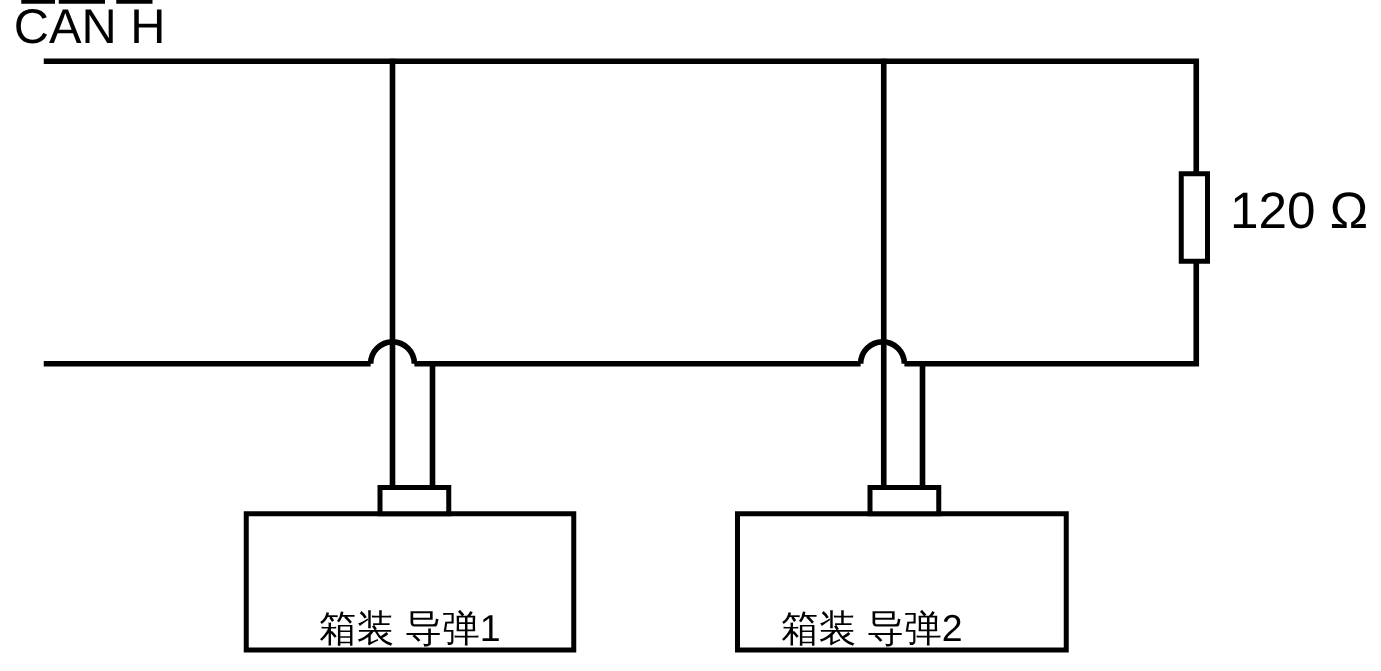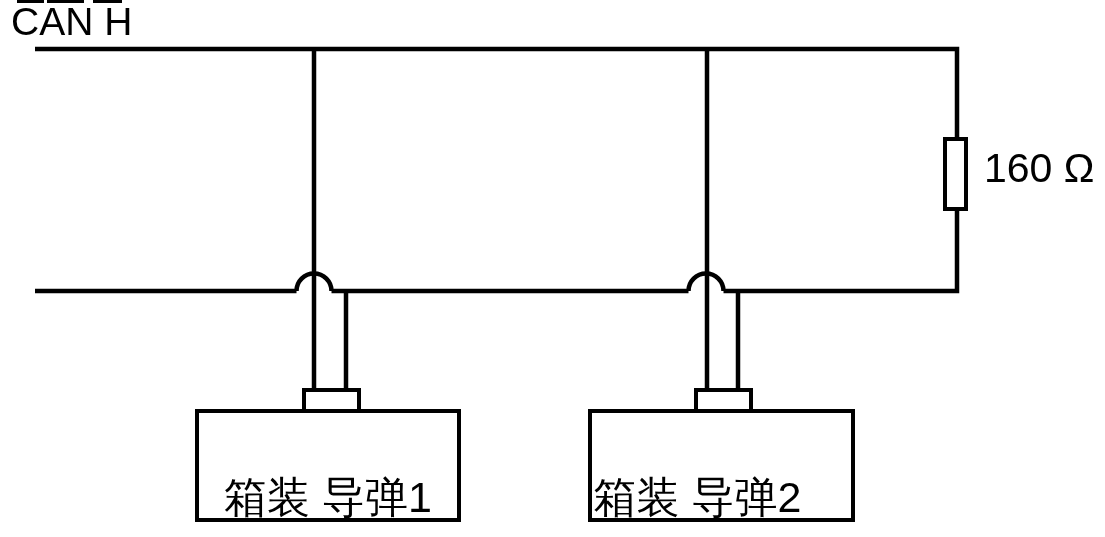--- a/index.html
+++ b/index.html
@@ -38,21 +38,21 @@
     font-size: 39px;
   }
   .lbl-ohm {
     left: 984px;
     top: 148px;
     font-size: 41px;
   }
   .lbl-node {
     bottom: 18px;
     text-align: center;
-    font-size: 43px;
+    font-size: 30px;
   }
   .lbl-node-1 {
     left: 195px;
     width: 266px;
   }
   .lbl-node-2 {
     left: 588px;
     width: 219px;
     text-align: center;
   }
@@ -92,19 +92,19 @@
       <rect x="304" y="390" width="55" height="21"></rect>
       <rect x="696" y="390" width="55" height="21"></rect>
     </g>
 
     <path stroke="#000000" stroke-width="3" fill="none" d="M 17 1.5 H 44 M 47 1.5 H 84 M 93 1.5 H 122"></path>
   </svg>
 
   <div class="lbl lbl-can-h">CAN H</div>
 
 
-  <div class="lbl lbl-ohm">160 Ω</div>
+  <div class="lbl lbl-ohm">120 Ω</div>
 
   <div class="lbl lbl-node lbl-node-1">箱装 导弹1</div>
 
   <div class="lbl lbl-node lbl-node-2">箱装 导弹2</div>
 
 </div>
 
 </body></html>

